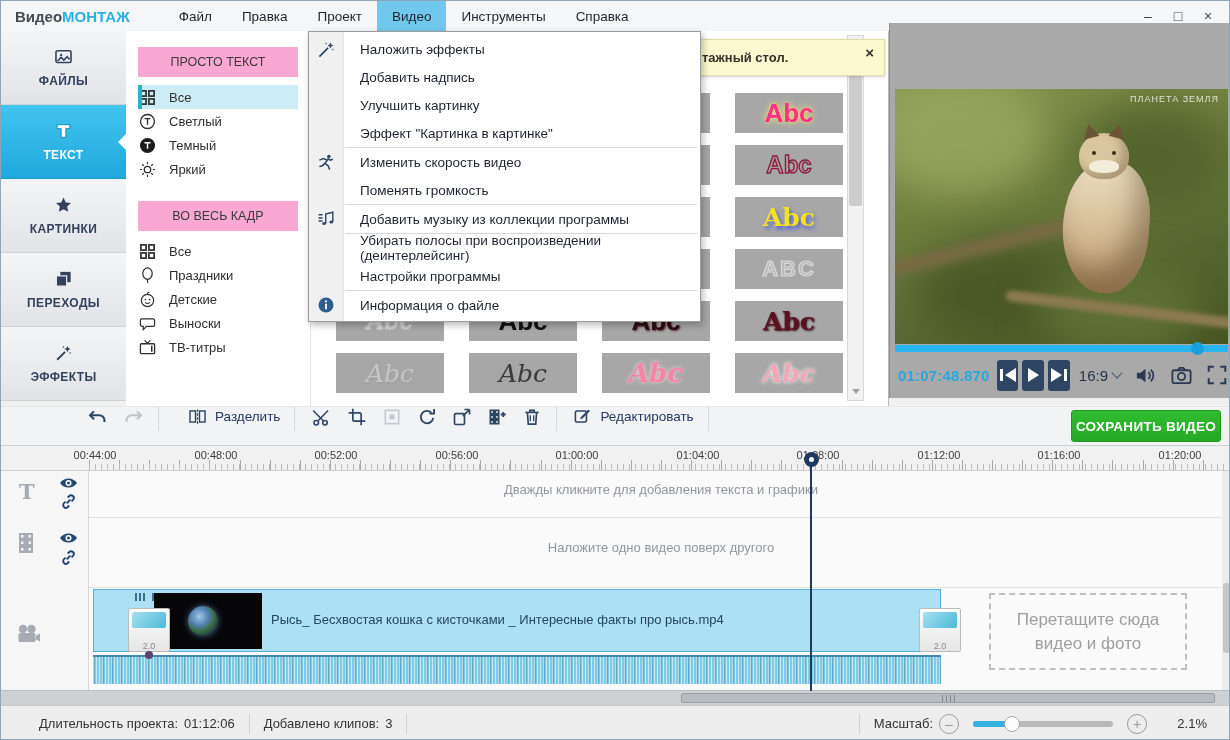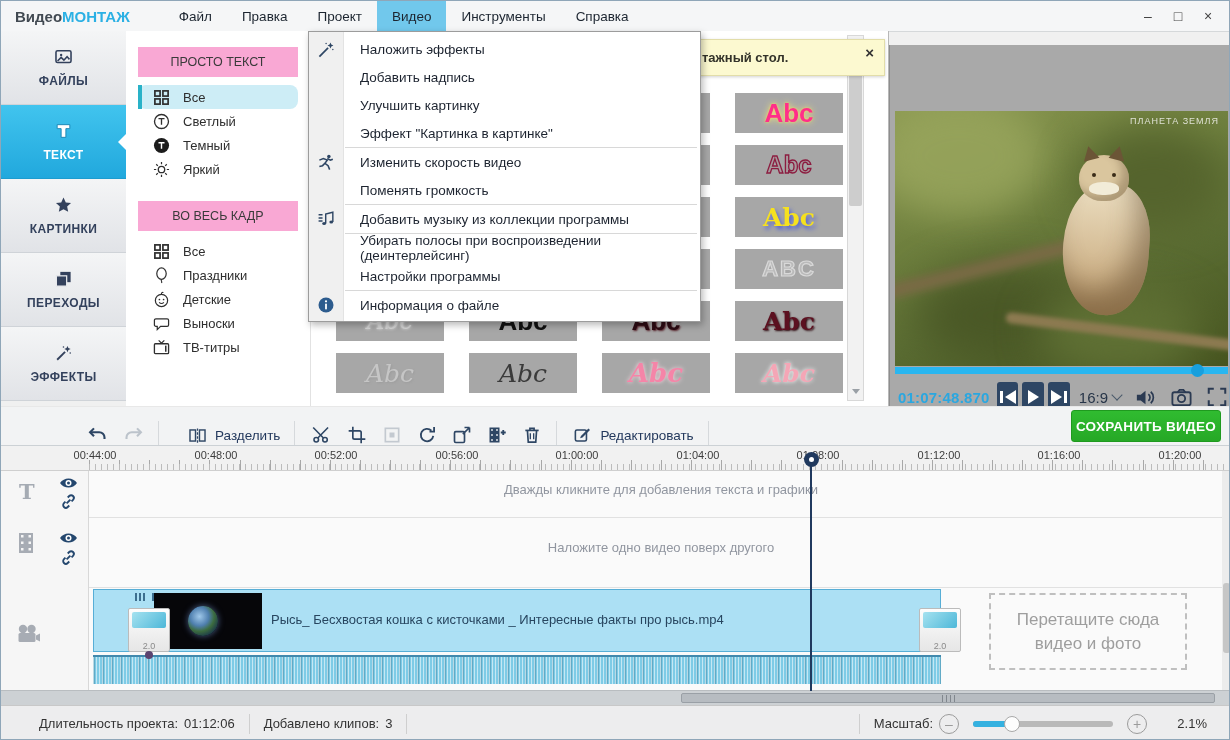--- a/index.html
+++ b/index.html
@@ -20,21 +20,21 @@
   .tab{position:relative;height:74px;border-bottom:1px solid #cfd3d8;background:linear-gradient(#f4f5f6,#e1e3e7);
        display:flex;flex-direction:column;align-items:center;justify-content:center;gap:8px;box-sizing:border-box;}
   .tab .lbl{font-size:12px;font-weight:bold;color:#33415c;letter-spacing:.4px;}
   .tab.active{background:linear-gradient(#41c4ee,#21a8dd);border-bottom:1px solid #1d9ccf;}
   .tab.active .lbl{color:#fff;}
   .tab.active::after{content:"";position:absolute;right:0;top:50%;margin-top:-8px;border:8px solid transparent;border-right-color:#ffffff;}
   
   .catpanel{position:absolute;top:30px;left:125px;width:185px;height:375px;background:#fff;border-right:1px solid #e2e2e2;box-sizing:border-box;}
   .cat-header{margin:16px 12px 8px;height:30px;background:#f9a8d4;display:flex;align-items:center;justify-content:center;font-size:12.5px;color:#3a3a3a;}
   .cat-header.second{margin-top:20px;}
-  .cat-item{position:relative;height:24px;margin:0 12px;padding-left:14px;display:flex;align-items:center;gap:12px;font-size:13px;color:#2e2e2e;border-radius:8px;}
+  .cat-item{position:relative;height:24px;margin:0 12px;display:flex;align-items:center;gap:12px;font-size:13px;color:#2e2e2e;}
   .cat-item.selected{background:#cdedf6;}
   .cat-item.selected::before{content:"";position:absolute;left:0;top:0;bottom:0;width:4px;background:#29b2c8;}
   .ci{width:19px;height:19px;display:flex;align-items:center;justify-content:center;flex:0 0 19px;}
   
   .grid-area{position:absolute;top:30px;left:310px;width:578px;height:375px;background:#ffffff;border-right:1px solid #b8b8b8;box-sizing:border-box;}
   .tile{position:absolute;width:108px;height:40px;background:#a7a7a7;display:flex;align-items:center;justify-content:center;overflow:hidden;}
   .st-pink{font-weight:900;font-size:26px;color:#ff2e8a;text-shadow:0 0 7px #f6ec74,0 0 2px #ffd24a;}
   .st-bubble{font-weight:900;font-size:24px;color:rgba(170,40,70,.10);-webkit-text-stroke:1.3px #8c1c40;}
   .st-yellowserif{font-family:"DejaVu Serif",serif;font-weight:bold;font-size:25px;color:#f6e11e;text-shadow:2px 3px 4px #4b5cd8;}
   .st-grayoutline{font-size:22px;letter-spacing:2px;font-weight:600;color:rgba(255,255,255,.22);-webkit-text-stroke:1.2px #d9d9d9;}
@@ -56,42 +56,42 @@
   .notif{position:absolute;left:655px;top:38px;width:229px;height:37px;background:#fcf9d0;border:1px solid #e2dda9;box-shadow:0 1px 3px rgba(0,0,0,.18);z-index:5;box-sizing:border-box;font-weight:bold;}
   .notif .txt{position:absolute;left:45px;top:10px;font-size:13px;color:#33332a;}
   .notif .close{position:absolute;right:10px;top:4px;font-size:15px;color:#333;}
   
   .dropdown{position:absolute;left:307px;top:30px;width:393px;height:291px;background:#fff;border:1px solid #9c9c9c;box-shadow:2px 3px 7px rgba(0,0,0,.28);z-index:10;box-sizing:border-box;}
   .dd-gutter{position:absolute;left:0;top:0;bottom:0;width:34px;background:#f0f0f0;border-right:1px solid #e3e3e3;}
   .dd-item{position:absolute;left:34px;right:0;height:28px;display:flex;align-items:center;padding-left:17px;font-size:13.5px;color:#1d2430;box-sizing:border-box;}
   .dd-sep{position:absolute;left:36px;right:3px;height:1px;background:#d8d8d8;}
   .dd-icon{position:absolute;left:6px;width:22px;height:22px;display:flex;align-items:center;justify-content:center;}
   
-  .preview{position:absolute;top:44px;left:888px;width:342px;height:375px;background:#a9a9a9;border-left:1px solid #8d8d8d;box-sizing:border-box;}
+  .preview{position:absolute;top:22px;left:888px;width:342px;height:375px;background:#a9a9a9;border-left:1px solid #8d8d8d;box-sizing:border-box;}
   .video{position:absolute;left:5px;top:66px;width:333px;height:255px;overflow:hidden;
          background:linear-gradient(160deg,#8a9750 0%,#70813f 35%,#5a6c32 65%,#46541f 100%);}
   .blob{position:absolute;border-radius:50%;}
   .lynx-body{position:absolute;left:168px;top:72px;width:86px;height:132px;background:linear-gradient(#ecdfc2,#c2a071);border-radius:48% 42% 45% 50%;transform:rotate(4deg);box-shadow:inset -14px -24px 28px rgba(70,48,22,.45);}
   .lynx-head{position:absolute;left:184px;top:44px;width:50px;height:46px;background:#dac69e;border-radius:50% 50% 46% 46%;box-shadow:inset -7px -7px 10px rgba(70,50,25,.3);}
   .ear{position:absolute;width:0;height:0;border-left:8px solid transparent;border-right:8px solid transparent;border-bottom:14px solid #6b5536;}
   .watermark{position:absolute;right:9px;top:5px;font-size:9px;color:rgba(243,243,238,.85);letter-spacing:1px;}
   .progress{position:absolute;left:5px;top:322px;width:333px;height:7px;background:#29b6f0;}
   .pdot{position:absolute;right:24px;top:-3px;width:13px;height:13px;border-radius:50%;background:#189fdd;}
   .pv-controls{position:absolute;left:5px;top:330px;width:333px;height:44px;display:flex;align-items:center;}
   .timecode{color:#2aa7e0;font-size:15px;font-weight:bold;margin-left:3px;letter-spacing:.2px;}
   .pvbtn{width:35px;height:31px;background:#2e4664;border-radius:3px;margin-left:4px;display:flex;align-items:center;justify-content:center;gap:2px;}
   .pvbtn:first-of-type{margin-left:7px;}
   .bar{width:3px;height:12px;background:#fff;}
   .tri-r{width:0;height:0;border-top:7px solid transparent;border-bottom:7px solid transparent;border-left:11px solid #fff;}
   .tri-l{width:0;height:0;border-top:7px solid transparent;border-bottom:7px solid transparent;border-right:11px solid #fff;}
   .aspect{color:#273548;font-size:15px;margin-left:9px;display:flex;align-items:center;gap:5px;}
   .chev{width:7px;height:7px;border-right:1.6px solid #4a5a6a;border-bottom:1.6px solid #4a5a6a;transform:rotate(45deg);margin-top:-4px;}
   .pvicon{margin-left:13px;display:flex;align-items:center;}
   
-  .toolbar{position:absolute;top:405px;left:0;right:0;height:40px;background:#f2f3f4;border-top:1px solid #e8e8e8;border-bottom:1px solid #ccd1d5;display:flex;align-items:flex-end;box-sizing:border-box;}
+  .toolbar{position:absolute;top:405px;left:0;right:0;height:40px;background:#f2f3f4;border-top:1px solid #e8e8e8;border-bottom:1px solid #ccd1d5;display:flex;align-items:flex-start;box-sizing:border-box;}
   .tbicon{margin-left:15px;display:flex;align-items:center;}
   .tsep{width:1px;height:24px;background:#d6d9dc;margin:0 14px;}
   .tgroup{display:flex;align-items:center;gap:8px;font-size:13.5px;color:#24395d;margin-left:15px;}
   .save-btn{position:absolute;right:8px;top:3px;width:150px;height:32px;background:linear-gradient(#30bc30,#26a826);border:1px solid #1f9a1f;border-radius:3px;color:#fff;font-weight:bold;font-size:13.5px;display:flex;align-items:center;justify-content:center;letter-spacing:.3px;box-sizing:border-box;}
   
   .ruler{position:absolute;top:445px;left:0;right:0;height:25px;background:#f1f1f1;border-bottom:1px solid #cfcfcf;overflow:hidden;box-sizing:border-box;}
   .rlabel{position:absolute;top:3px;font-size:11px;color:#3d3d3d;transform:translateX(-50%);white-space:nowrap;}
   .ticks{position:absolute;left:88px;right:0;bottom:0;height:6px;background:repeating-linear-gradient(90deg,#bcbcbc 0 1px,transparent 1px 6px);}
   .ticks2{position:absolute;left:88px;right:0;bottom:0;height:10px;background:repeating-linear-gradient(90deg,#a8a8a8 0 1px,transparent 1px 30.1px);}
   .playhead-pin{position:absolute;left:803px;top:451px;width:15px;height:15px;border-radius:50%;background:#20395e;z-index:12;}

